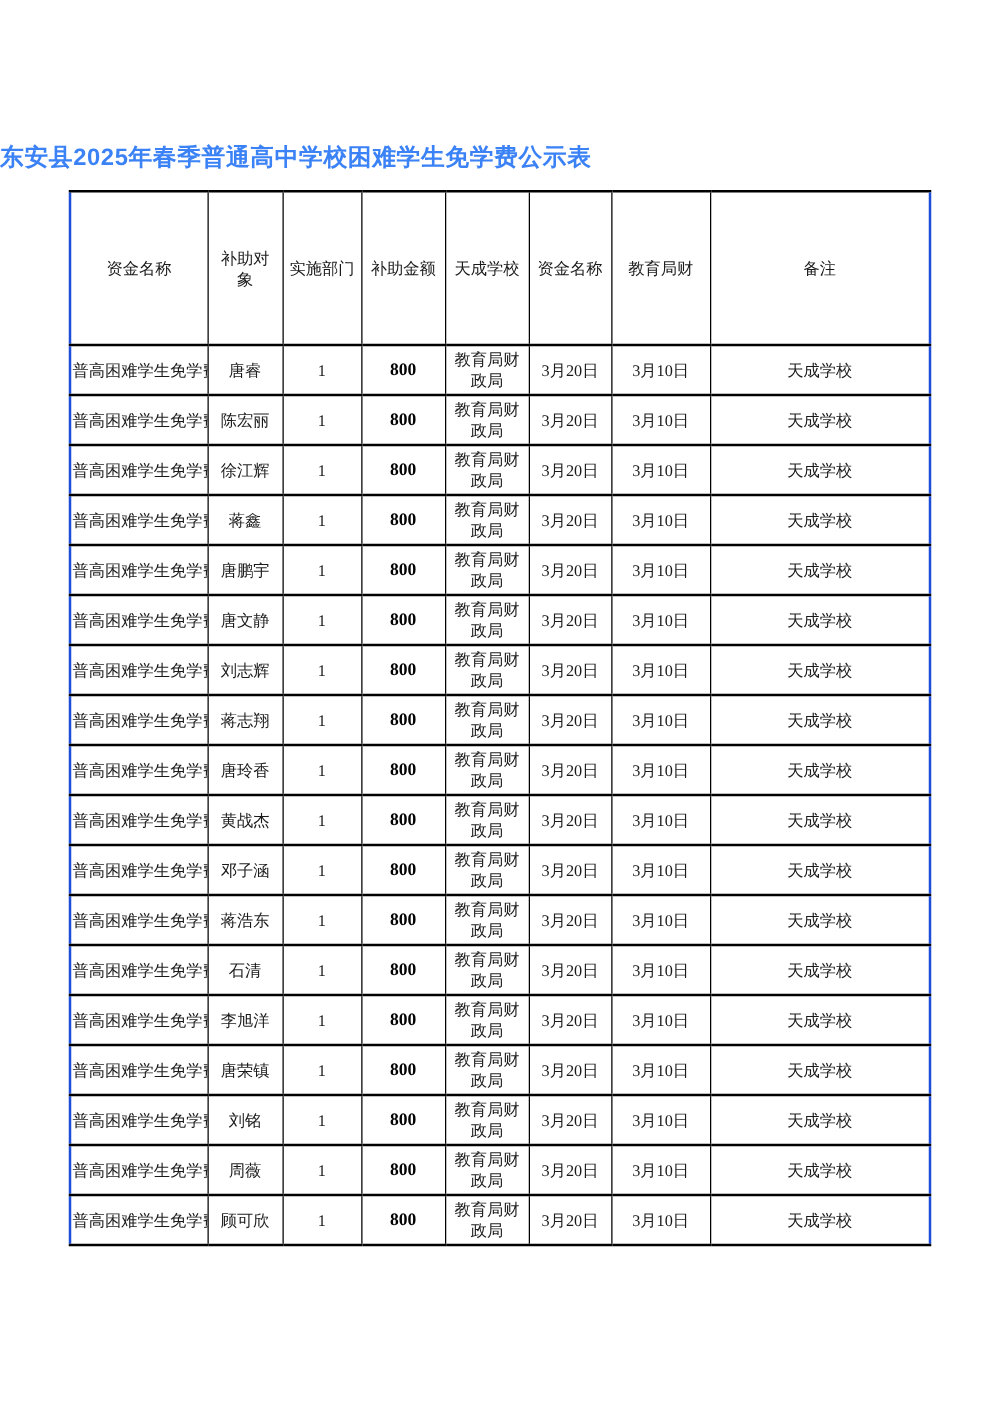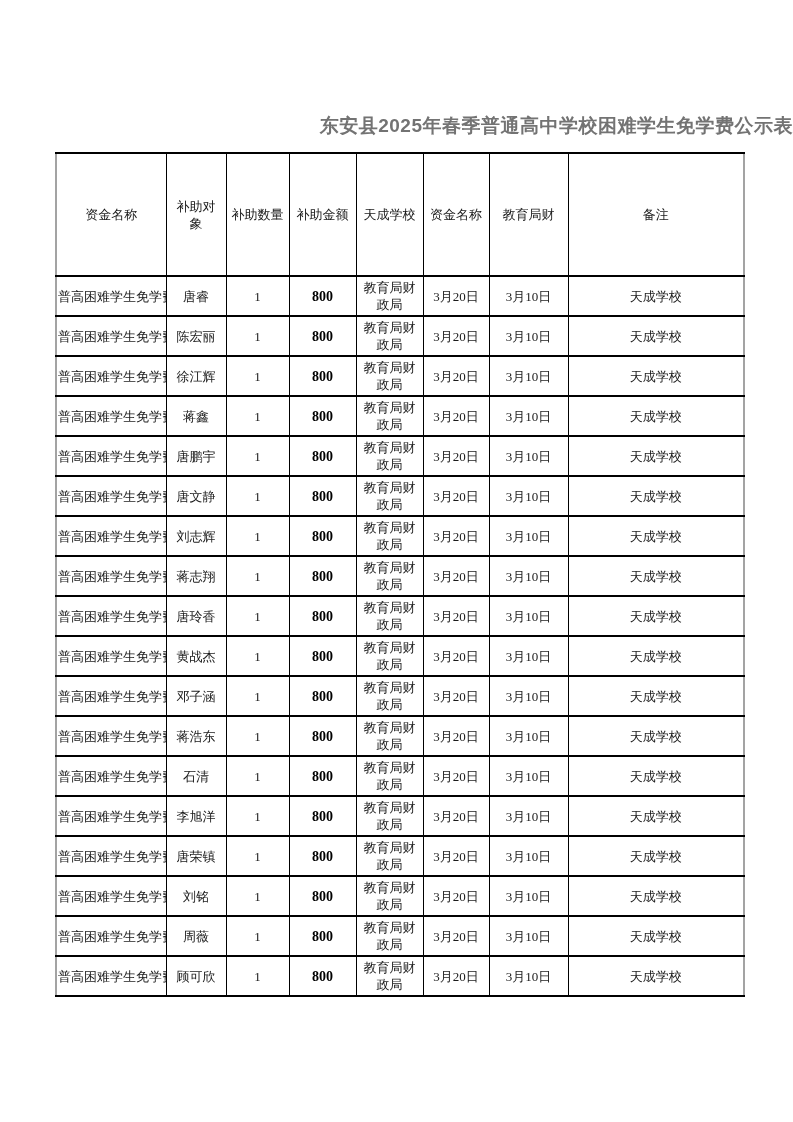--- a/index.html
+++ b/index.html
@@ -12,35 +12,35 @@
     font-family: "Liberation Serif", serif;
     color: #161616;
     overflow: hidden;
   }
   .title {
     position: absolute;
     top: 113px;
     left: 0;
     width: 100%;
     margin: 0;
-    text-align: right;
+    text-align: left;
     font-family: "Liberation Sans", sans-serif;
     font-weight: bold;
     font-size: 19px;
     letter-spacing: 0.5px;
-    color: #737373;
+    color: #3b82f6;
   }
   table.grid {
     position: absolute;
     left: 55px;
     top: 152px;
     width: 688px;
     border-collapse: collapse;
     table-layout: fixed;
-    border: 2px solid #a3a3a3;
+    border: 2px solid #1d4ed8;
   }
   col.c-fund       { width: 110px; }
   col.c-recipient  { width: 60px;  }
   col.c-quantity   { width: 63px;  }
   col.c-amount     { width: 67px;  }
   col.c-department { width: 67px;  }
   col.c-issue      { width: 66px;  }
   col.c-publicity  { width: 79px;  }
   col.c-remark     { width: 176px; }
   th, td {
@@ -100,21 +100,21 @@
       <col class="c-department">
         <col class="c-issue">
         <col class="c-publicity">
         <col class="c-remark">
     </colgroup>
     <thead>
       <tr id="header-row">
           <th class="col-fund">资金名称</th>
           <th class="col-recipient">补助对
 象</th>
-          <th class="col-quantity">补助数量</th>
+          <th class="col-quantity">实施部门</th>
           <th class="col-amount">补助金额</th>
           <th class="col-department">天成学校</th>
           <th class="col-issue">资金名称</th>
           <th class="col-publicity">教育局财</th>
           <th class="col-remark">备注</th>
         </tr>
     </thead>
     <tbody id="body-rows">
         <tr>
           <td class="col-fund">普高困难学生免学费</td>

